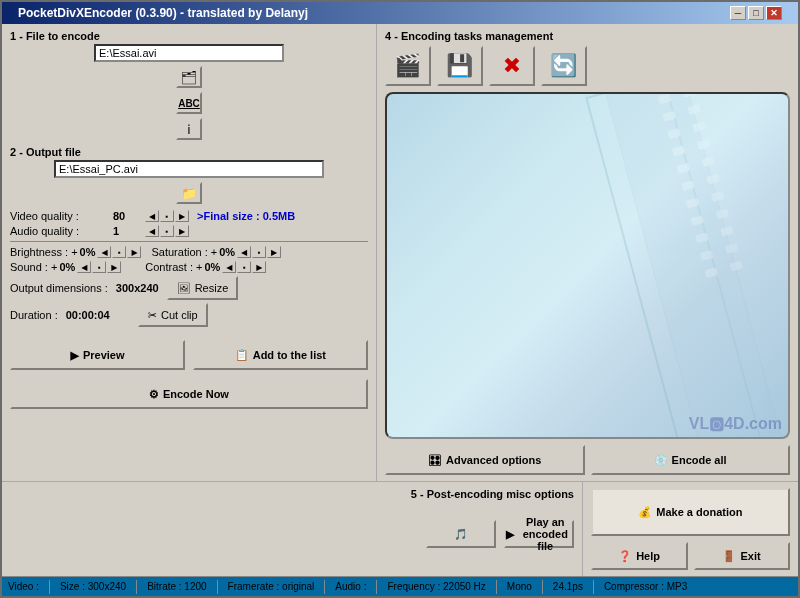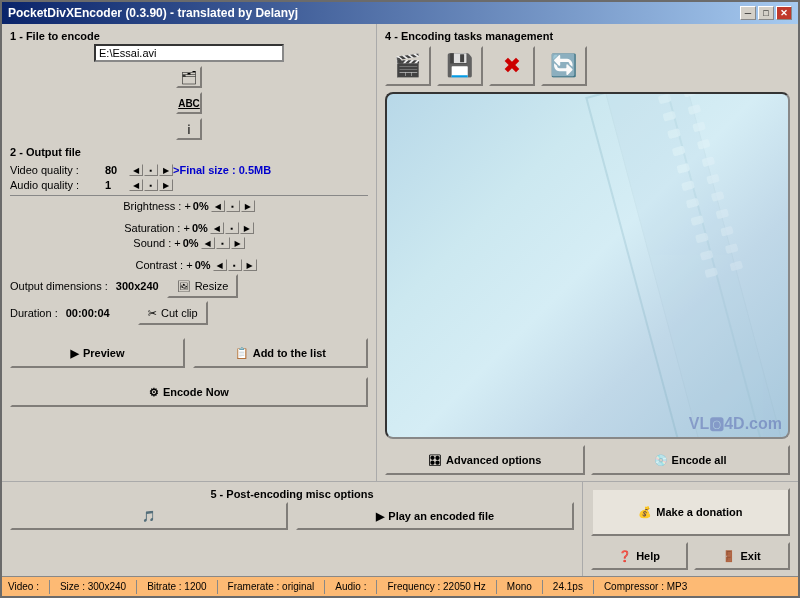--- a/index.html
+++ b/index.html
@@ -19,21 +19,21 @@
       border: 2px solid #6b6b6b;
       display: flex;
       flex-direction: column;
     }
 
     .titlebar {
       background: linear-gradient(to right, #0a246a, #a6caf0);
       color: white;
       font-size: 12px;
       font-weight: bold;
-      padding: 3px 6px;
+      padding: 3px 16px;
       display: flex;
       align-items: center;
       justify-content: space-between;
       height: 22px;
     }
     .titlebar-buttons {
       display: flex;
       gap: 2px;
     }
     .titlebar-btn {
@@ -106,21 +106,21 @@
       cursor: pointer;
       display: flex;
       align-items: center;
       justify-content: center;
       font-size: 13px;
     }
 
     .quality-row {
       display: flex;
       align-items: center;
-      gap: 0;
+      gap: 8px;
       margin-bottom: 3px;
     }
 
     .quality-label {
       width: 95px;
       font-size: 11px;
     }
 
     .quality-value {
       width: 24px;
@@ -150,21 +150,20 @@
       color: #0000cc;
       font-size: 11px;
       font-weight: bold;
     }
 
     .adj-row {
       display: flex;
       align-items: center;
       gap: 10px;
       margin-bottom: 3px;
-      flex-direction: column;
     }
 
     .adj-item {
       display: flex;
       align-items: center;
       gap: 2px;
     }
 
     .adj-label {
       font-size: 11px;
@@ -282,22 +281,23 @@
       background: #d4d0c8;
       border-top: 1px solid #aaa;
       display: flex;
     }
 
     .post-left {
       flex: 1;
       padding: 6px 8px;
       display: flex;
       flex-direction: column;
-      gap: 2px;
+      gap: 20px;
       border-right: 1px solid #aaa;
+      align-items: flex-end;
     }
 
     .post-label {
       font-size: 11px;
       font-weight: bold;
       text-align: center;
     }
 
     .post-btns {
       display: flex;
@@ -308,21 +308,21 @@
       width: 215px;
       padding: 6px 8px;
       display: flex;
       flex-direction: column;
       gap: 6px;
     }
 
     
     .statusbar {
       height: 20px;
-      background: #fdba74;
+      background: #0369a1;
       border-top: 1px solid #888;
       display: flex;
       align-items: center;
       padding: 0 6px;
       font-size: 10px;
       gap: 8px;
     }
 
     .status-sep {
       width: 1px;
@@ -367,20 +367,26 @@
               <span style="font-size:10px;font-weight:bold;text-decoration:underline;">ABC</span>
             </button>
             <button class="icon-btn" title="Info">
               <span>ℹ</span>
             </button>
           </div>
         </div>
 
         <div>
           <div class="section-label">2 - Output file</div>
+          <div class="input-row">
+            <input class="text-input" type="text" style="width: 270px;" value="E:\Essai_PC.avi">
+            <button class="icon-btn">
+              <span>📁</span>
+            </button>
+          </div>
         </div>
 
         <div>
 
           <div class="quality-row">
             <span class="quality-label">Video quality :</span>
             <span class="quality-value">80</span>
             <div class="spin-btns">
               <button class="spin-btn">◀</button>
               <button class="spin-btn">▪</button>

